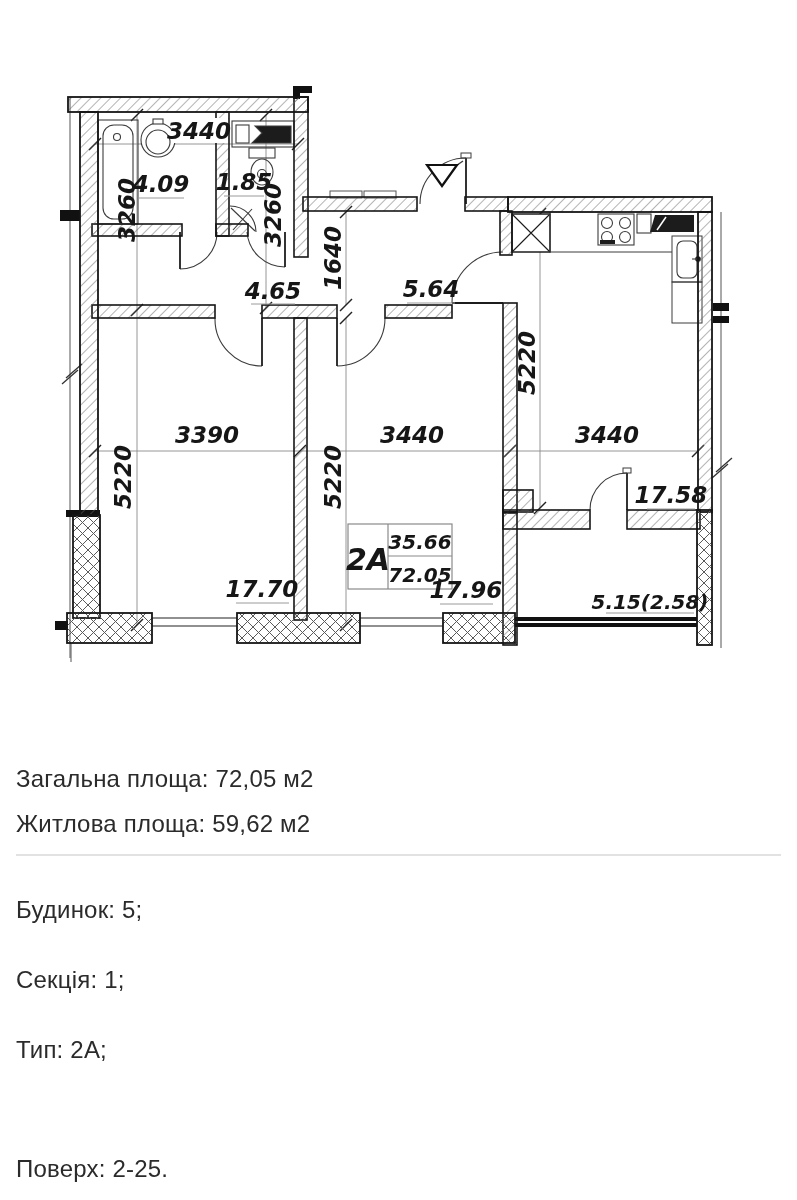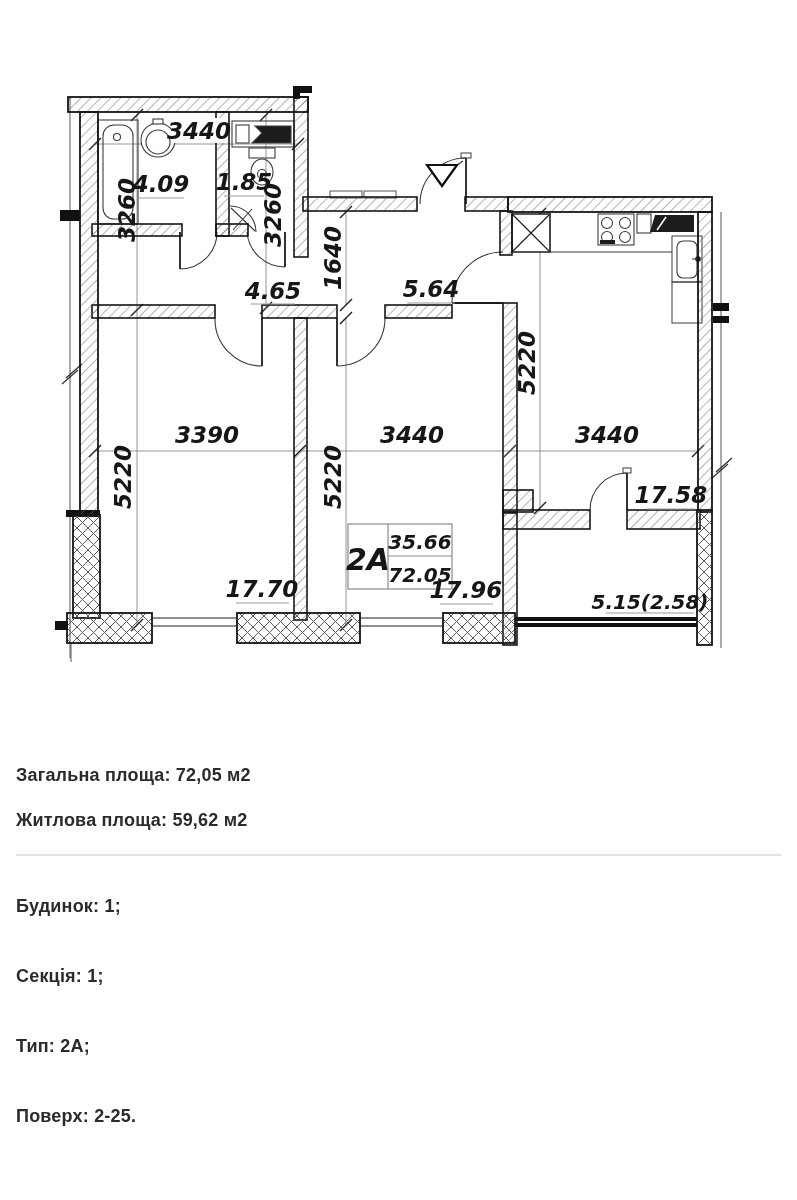--- a/index.html
+++ b/index.html
@@ -3,21 +3,21 @@
 <meta charset="utf-8">
 <style>
   html,body{margin:0;padding:0;background:#fff;}
   #stage{position:relative;width:797px;height:1200px;background:#ffffff;overflow:hidden;
          font-family:"Liberation Sans",sans-serif;color:#1b1b1b;}
   #plan-svg{position:absolute;left:0;top:0;}
   .dim{font:italic 600 23px "DejaVu Sans",sans-serif;fill:#161616;}
   .dim-sm{font:italic 600 20px "DejaVu Sans",sans-serif;fill:#161616;}
   .unit-type{font:italic 600 30px "DejaVu Sans",sans-serif;fill:#161616;}
   .unit-val{font:italic 600 20px "DejaVu Sans",sans-serif;fill:#161616;}
-  .info-line{position:absolute;left:16px;font-size:18px;letter-spacing:.2px;color:#2b2b2b;white-space:nowrap;font-weight:bold;}
+  .info-line{position:absolute;left:16px;font-size:24px;letter-spacing:.2px;color:#2b2b2b;white-space:nowrap;}
   .divider{position:absolute;left:16px;width:765px;height:2px;background:#e2e2e2;}
 </style>
 </head>
 <body>
 
 <div id="stage">
 
   <svg id="plan-svg" width="797" height="700" viewBox="0 0 797 700">
     <defs>
       <pattern id="hatch" width="7" height="7" patternUnits="userSpaceOnUse" patternTransform="rotate(45)">
@@ -249,18 +249,18 @@
       <line x1="236" y1="603" x2="289" y2="603"></line>
       <line x1="440" y1="604" x2="493" y2="604"></line>
       <line x1="647" y1="509" x2="695" y2="509"></line>
       <line x1="606" y1="613" x2="694" y2="613"></line>
     </g>
   </svg>
 
   <div class="info-line" style="top:765px">Загальна площа: 72,05 м2</div>
   <div class="info-line" style="top:810px">Житлова площа: 59,62 м2</div>
   <div class="divider" style="top:854px"></div>
-  <div class="info-line" style="top:896px">Будинок: 1;</div>
+  <div class="info-line" style="top:896px">Будинок: 5;</div>
   <div class="info-line" style="top:966px">Секція: 1;</div>
   <div class="info-line" style="top:1036px">Тип: 2А;</div>
-  <div class="info-line" style="top:1106px">Поверх: 2-25.</div>
+  <div class="info-line" style="top:1155px">Поверх: 2-25.</div>
 
 </div>
 
 </body></html>

